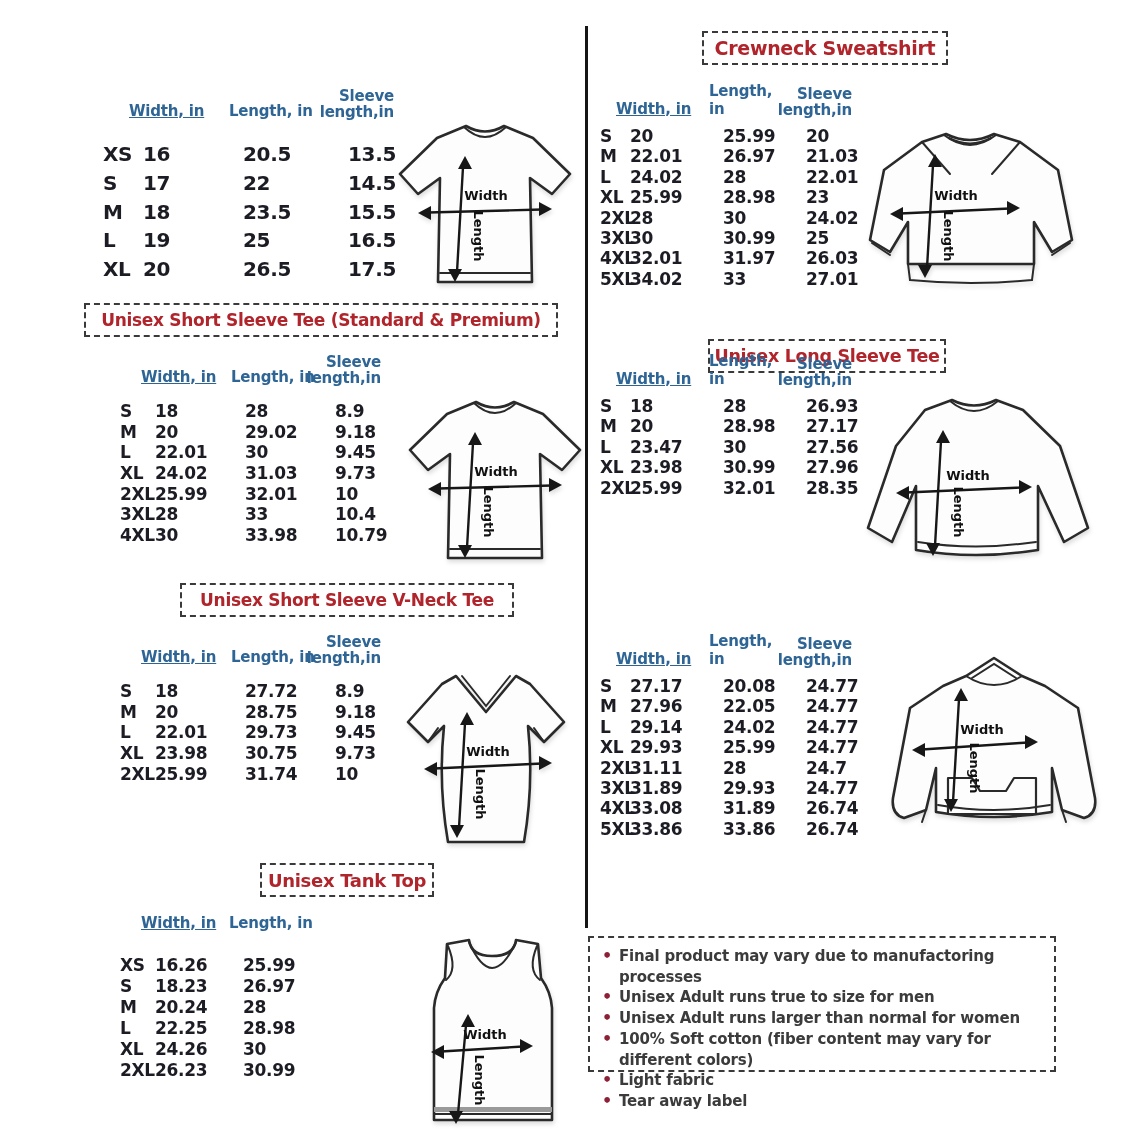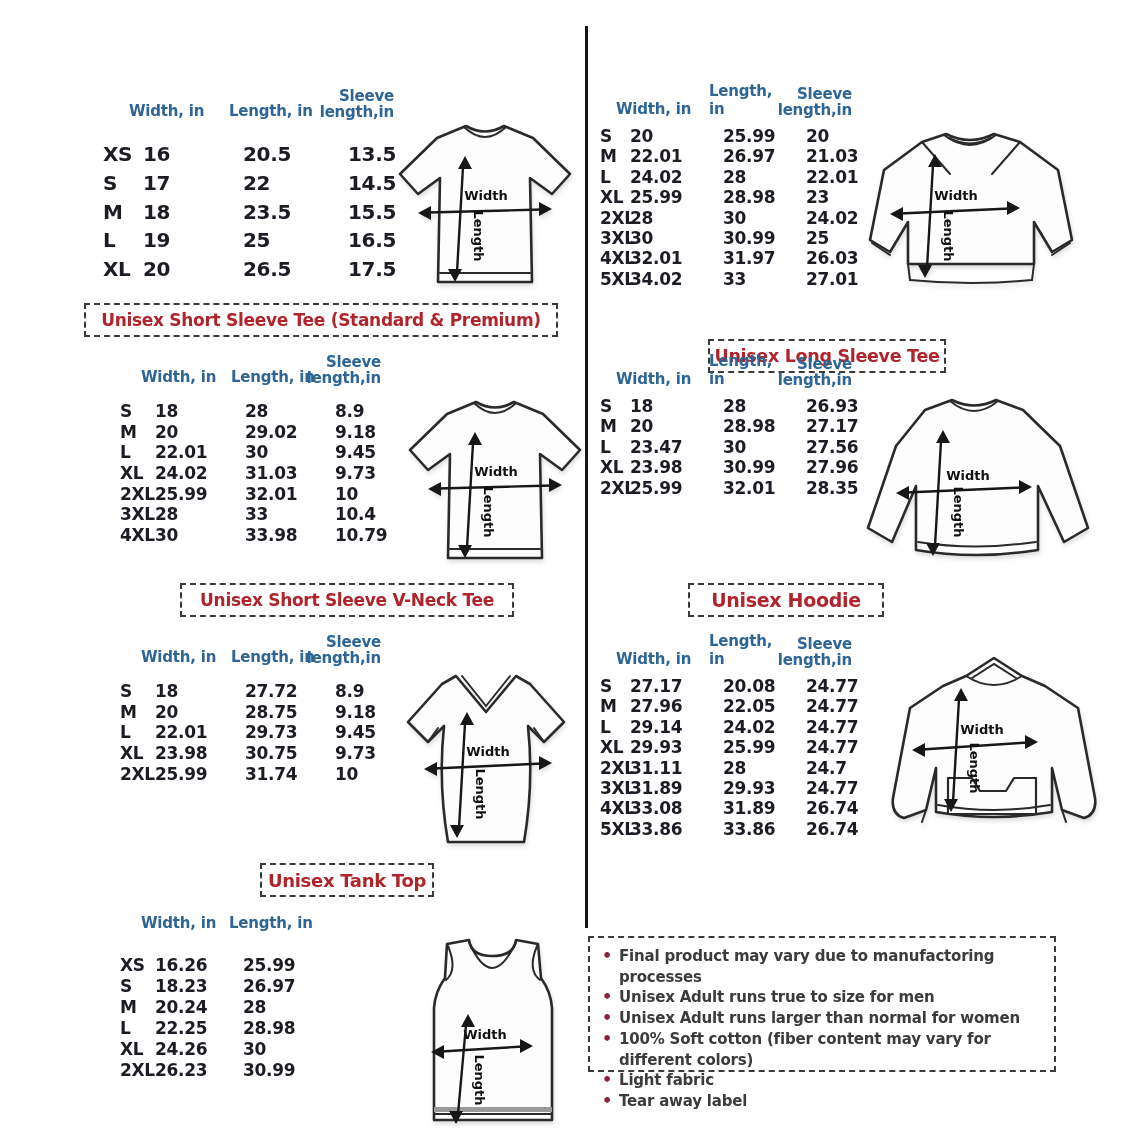--- a/index.html
+++ b/index.html
@@ -14,21 +14,21 @@
   .titlebox{position:absolute;height:34px;border:2px dashed var(--border-dark);
             display:flex;align-items:center;justify-content:center;
             color:var(--title-red);font-weight:700;letter-spacing:-0.3px;white-space:nowrap;
             background:#fff;box-sizing:border-box;}
 
   
   .tbl{position:absolute;color:var(--text-dark);}
   .thead{display:grid;align-items:end;color:var(--header-blue);
          font-size:15px;font-weight:700;letter-spacing:-0.2px;}
   .h{transform:translateX(-14px);text-align:left;}
-  .h.c1{grid-column:2;}
+  .h.c1{grid-column:2;text-decoration:underline;}
   .h.c2{grid-column:3;}
   .h.c3{grid-column:4;width:76px;text-align:right;transform:translateX(-30px);line-height:1.08;}
   .tbody .trow{display:grid;align-items:baseline;height:var(--rh);}
   .cell{font-weight:700;letter-spacing:-0.3px;}
   .cell.size{padding-left:8px;}
 
   .kids{font-size:20px;--rh:28.8px;}
   .kids .thead,.kids .trow{grid-template-columns:48px 100px 105px 86px;}
   .kids .thead{height:40px;}
   .kids .tbody{margin-top:22px;}
@@ -122,20 +122,23 @@
       <text class="alabel" x="96" y="88" text-anchor="middle">Width</text>
     </g>
     <g>
       <line class="arrow" x1="73" y1="55" x2="67" y2="160"></line>
       <polygon class="ahead" points="75,44 68,57 82,57"></polygon>
       <polygon class="ahead" points="65,170 58,157 72,157"></polygon>
       <text class="alabel" text-anchor="middle" transform="translate(84,124) rotate(90)">Length</text>
     </g>
   </svg>
 
+  <div class="titlebox" style="left:702px;top:31px;width:246px;font-size:19px;">
+    <span>Crewneck Sweatshirt</span>
+  </div>
   <div class="tbl rightcol" style="left:592px;top:82px;">
     <div class="thead">
       <span class="h c1">Width, in</span>
       <span class="h c2">Length, in</span>
       <span class="h c3">Sleeve length,in</span>
     </div>
     <div class="tbody">
         <div class="trow">
           <span class="cell size">S</span>
           <span class="cell">20</span>
@@ -395,23 +398,20 @@
       <text class="alabel" x="90" y="92" text-anchor="middle">Width</text>
     </g>
     <g>
       <line class="arrow" x1="67" y1="59" x2="61" y2="164"></line>
       <polygon class="ahead" points="69,48 62,61 76,61"></polygon>
       <polygon class="ahead" points="59,174 52,161 66,161"></polygon>
       <text class="alabel" text-anchor="middle" transform="translate(78,130) rotate(90)">Length</text>
     </g>
   </svg>
 
-  <div class="titlebox" style="left:688px;top:583px;width:196px;font-size:19px;">
-    <span>Unisex Hoodie</span>
-  </div>
   <div class="tbl rightcol" style="left:592px;top:632px;">
     <div class="thead">
       <span class="h c1">Width, in</span>
       <span class="h c2">Length, in</span>
       <span class="h c3">Sleeve length,in</span>
     </div>
     <div class="tbody">
         <div class="trow">
           <span class="cell size">S</span>
           <span class="cell">27.17</span>

